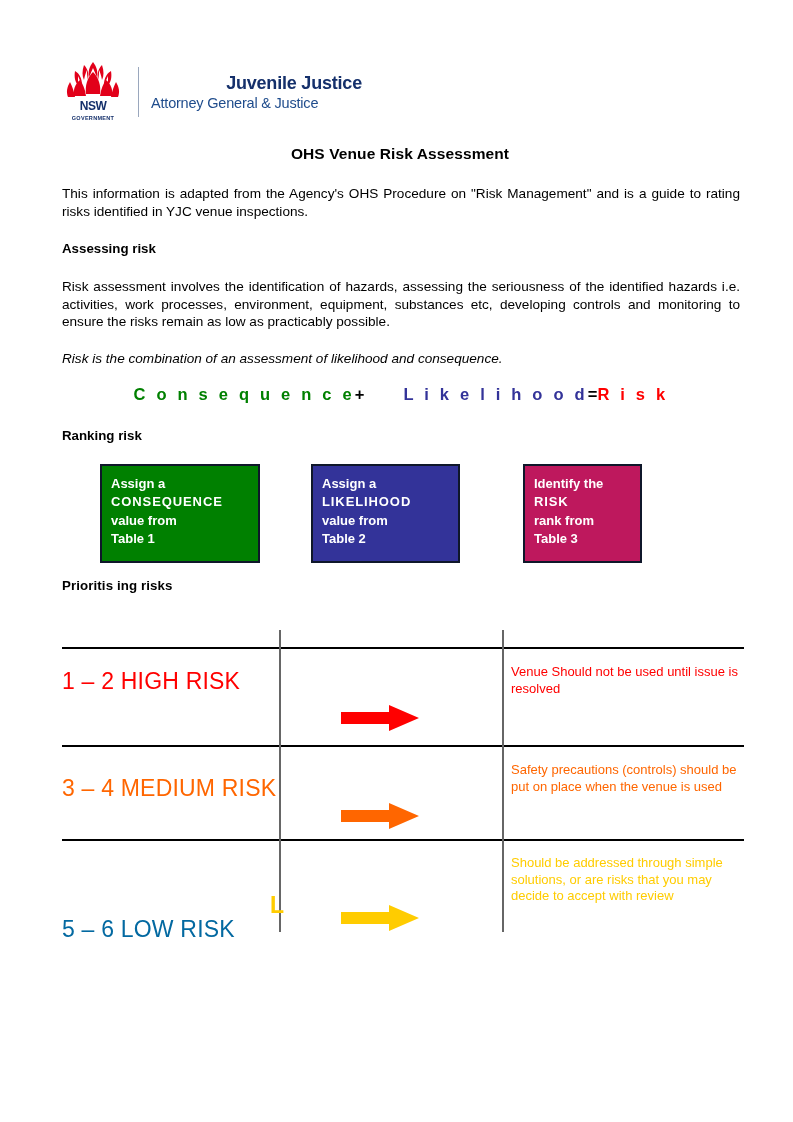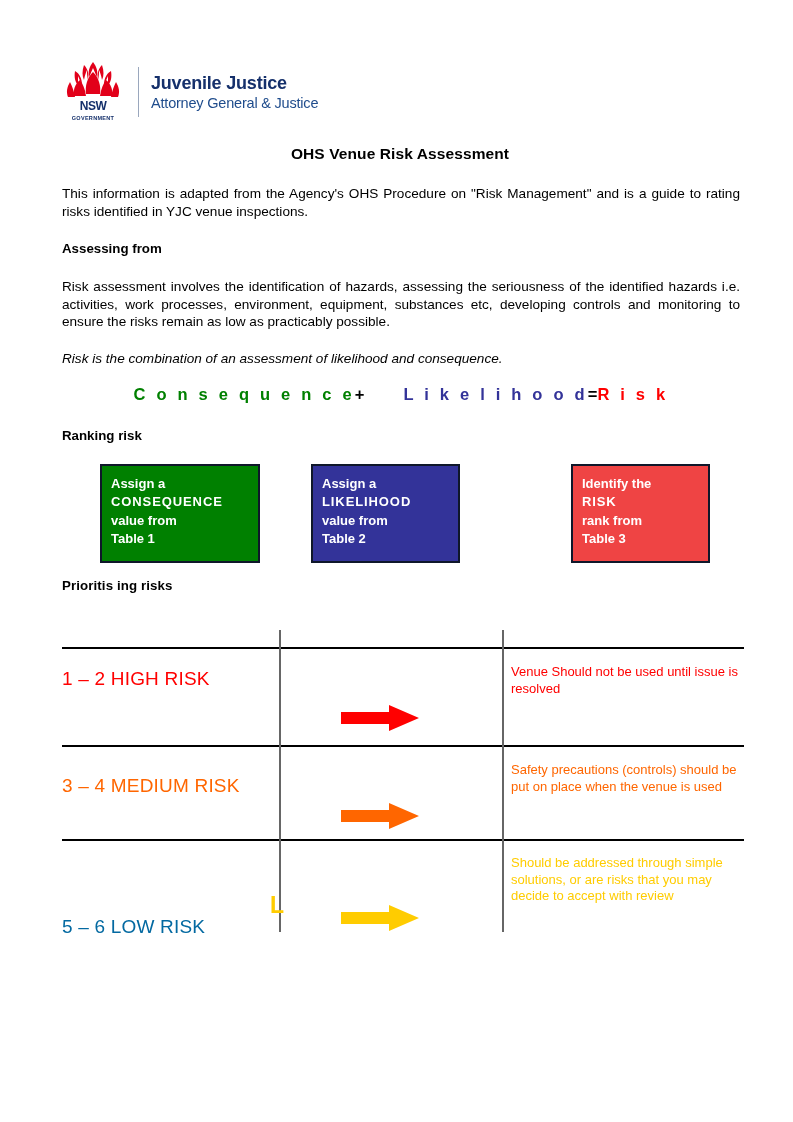--- a/index.html
+++ b/index.html
@@ -78,20 +78,21 @@
   }
   .logo-text {
     flex: 1 1 auto;
   }
   .logo-line1 {
     font-size: 18px;
     font-weight: bold;
     color: #15306b;
     line-height: 22px;
     letter-spacing: -0.2px;
+    text-align: right;
   }
   .logo-line2 {
     font-size: 14.5px;
     color: #1f4c8c;
     line-height: 19px;
     letter-spacing: -0.2px;
   }
 
   
   .doc-title {
@@ -153,21 +154,21 @@
     box-sizing: border-box;
     padding: 9px 0 0 9px;
     color: #ffffff;
     font-size: 13px;
     font-weight: bold;
     line-height: 18.3px;
   }
   .rank-box .spaced { letter-spacing: 0.9px; }
   .box-consequence { left: 100px; background: #008000; }
   .box-likelihood  { left: 311px; background: #333399; width: 149px; }
-  .box-risk        { left: 523px; background: #ef4444; width: 139px; margin-left: 48px; }
+  .box-risk        { left: 523px; background: #be185d; width: 119px; }
 
   
   .tbl-hline {
     position: absolute;
     left: 62px;
     width: 682px;
     height: 2px;
     background: #000000;
   }
   .hline-1 { top: 647px; }
@@ -180,21 +181,21 @@
     width: 2px;
     height: 302px;
     background: #666666;
   }
   .vline-1 { left: 279px; }
   .vline-2 { left: 502px; }
 
   .risk-label {
     position: absolute;
     left: 62px;
-    font-size: 19px;
+    font-size: 23px;
     letter-spacing: 0.2px;
     white-space: nowrap;
   }
   .rl-high   { top: 668px; color: #ff0000; }
   .rl-medium { top: 775px; color: #ff6600; }
   .rl-low    { top: 916px; color: #0369a1; }
 
   .risk-desc {
     position: absolute;
     left: 511px;
@@ -254,21 +255,21 @@
     <div class="logo-text">
       <div class="logo-line1">Juvenile Justice</div>
       <div class="logo-line2">Attorney General &amp; Justice</div>
     </div>
   </div>
 
   <div class="doc-title">OHS Venue Risk Assessment</div>
 
   <div class="para para-intro">This information  is adapted from the  Agency's OHS Procedure on "Risk Management" and is a guide to rating risks identified in YJC venue inspections.</div>
 
-  <div class="heading h-assessing">Assessing from</div>
+  <div class="heading h-assessing">Assessing risk</div>
 
   <div class="para para-assessment">Risk assessment  involves  the  identification  of hazards,  assessing  the  seriousness  of  the identified  hazards  i.e.  activities,  work  processes,  environment,   equipment,  substances  etc, developing controls and monitoring to ensure the risks remain as low as practicably possible.</div>
 
   <div class="para para-combination">Risk is the combination of an assessment of likelihood and consequence.</div>
 
   <div class="equation">
     <span class="eq-consequence">C o n s e q u e n c e</span><span class="eq-op">+</span><span class="eq-likelihood">L i k e l i h o o d</span><span class="eq-op">=</span><span class="eq-risk">R i s k</span>
   </div>
 
   <div class="heading h-ranking">Ranking risk</div>

